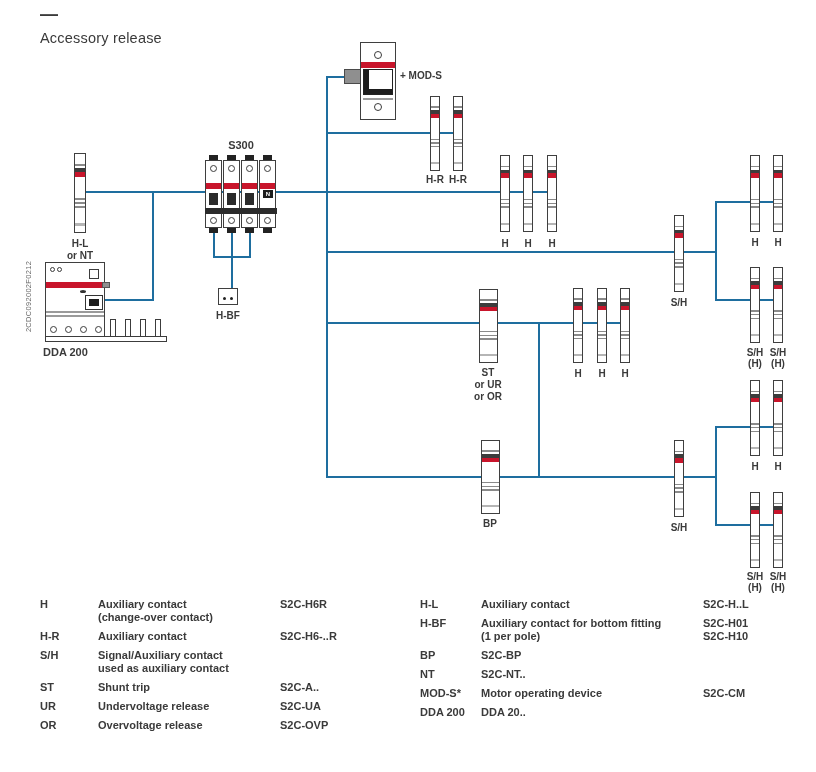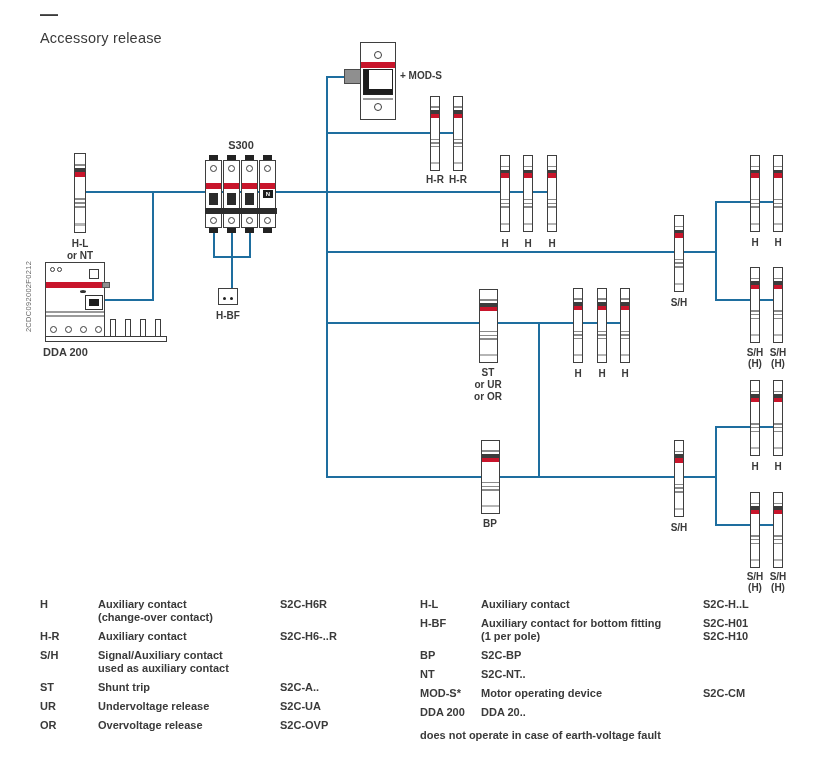--- a/index.html
+++ b/index.html
@@ -380,16 +380,15 @@
       <div class="lrow">
         <div>
           <div>DDA 200</div>
         </div>
         <div>
           <div>DDA 20..</div>
         </div>
       </div>
     </div>
   <div class="footnote">
-    <div>does not operate in case of earth-voltage fault</div>
   </div>
 
 </div>
 
 </body></html>

